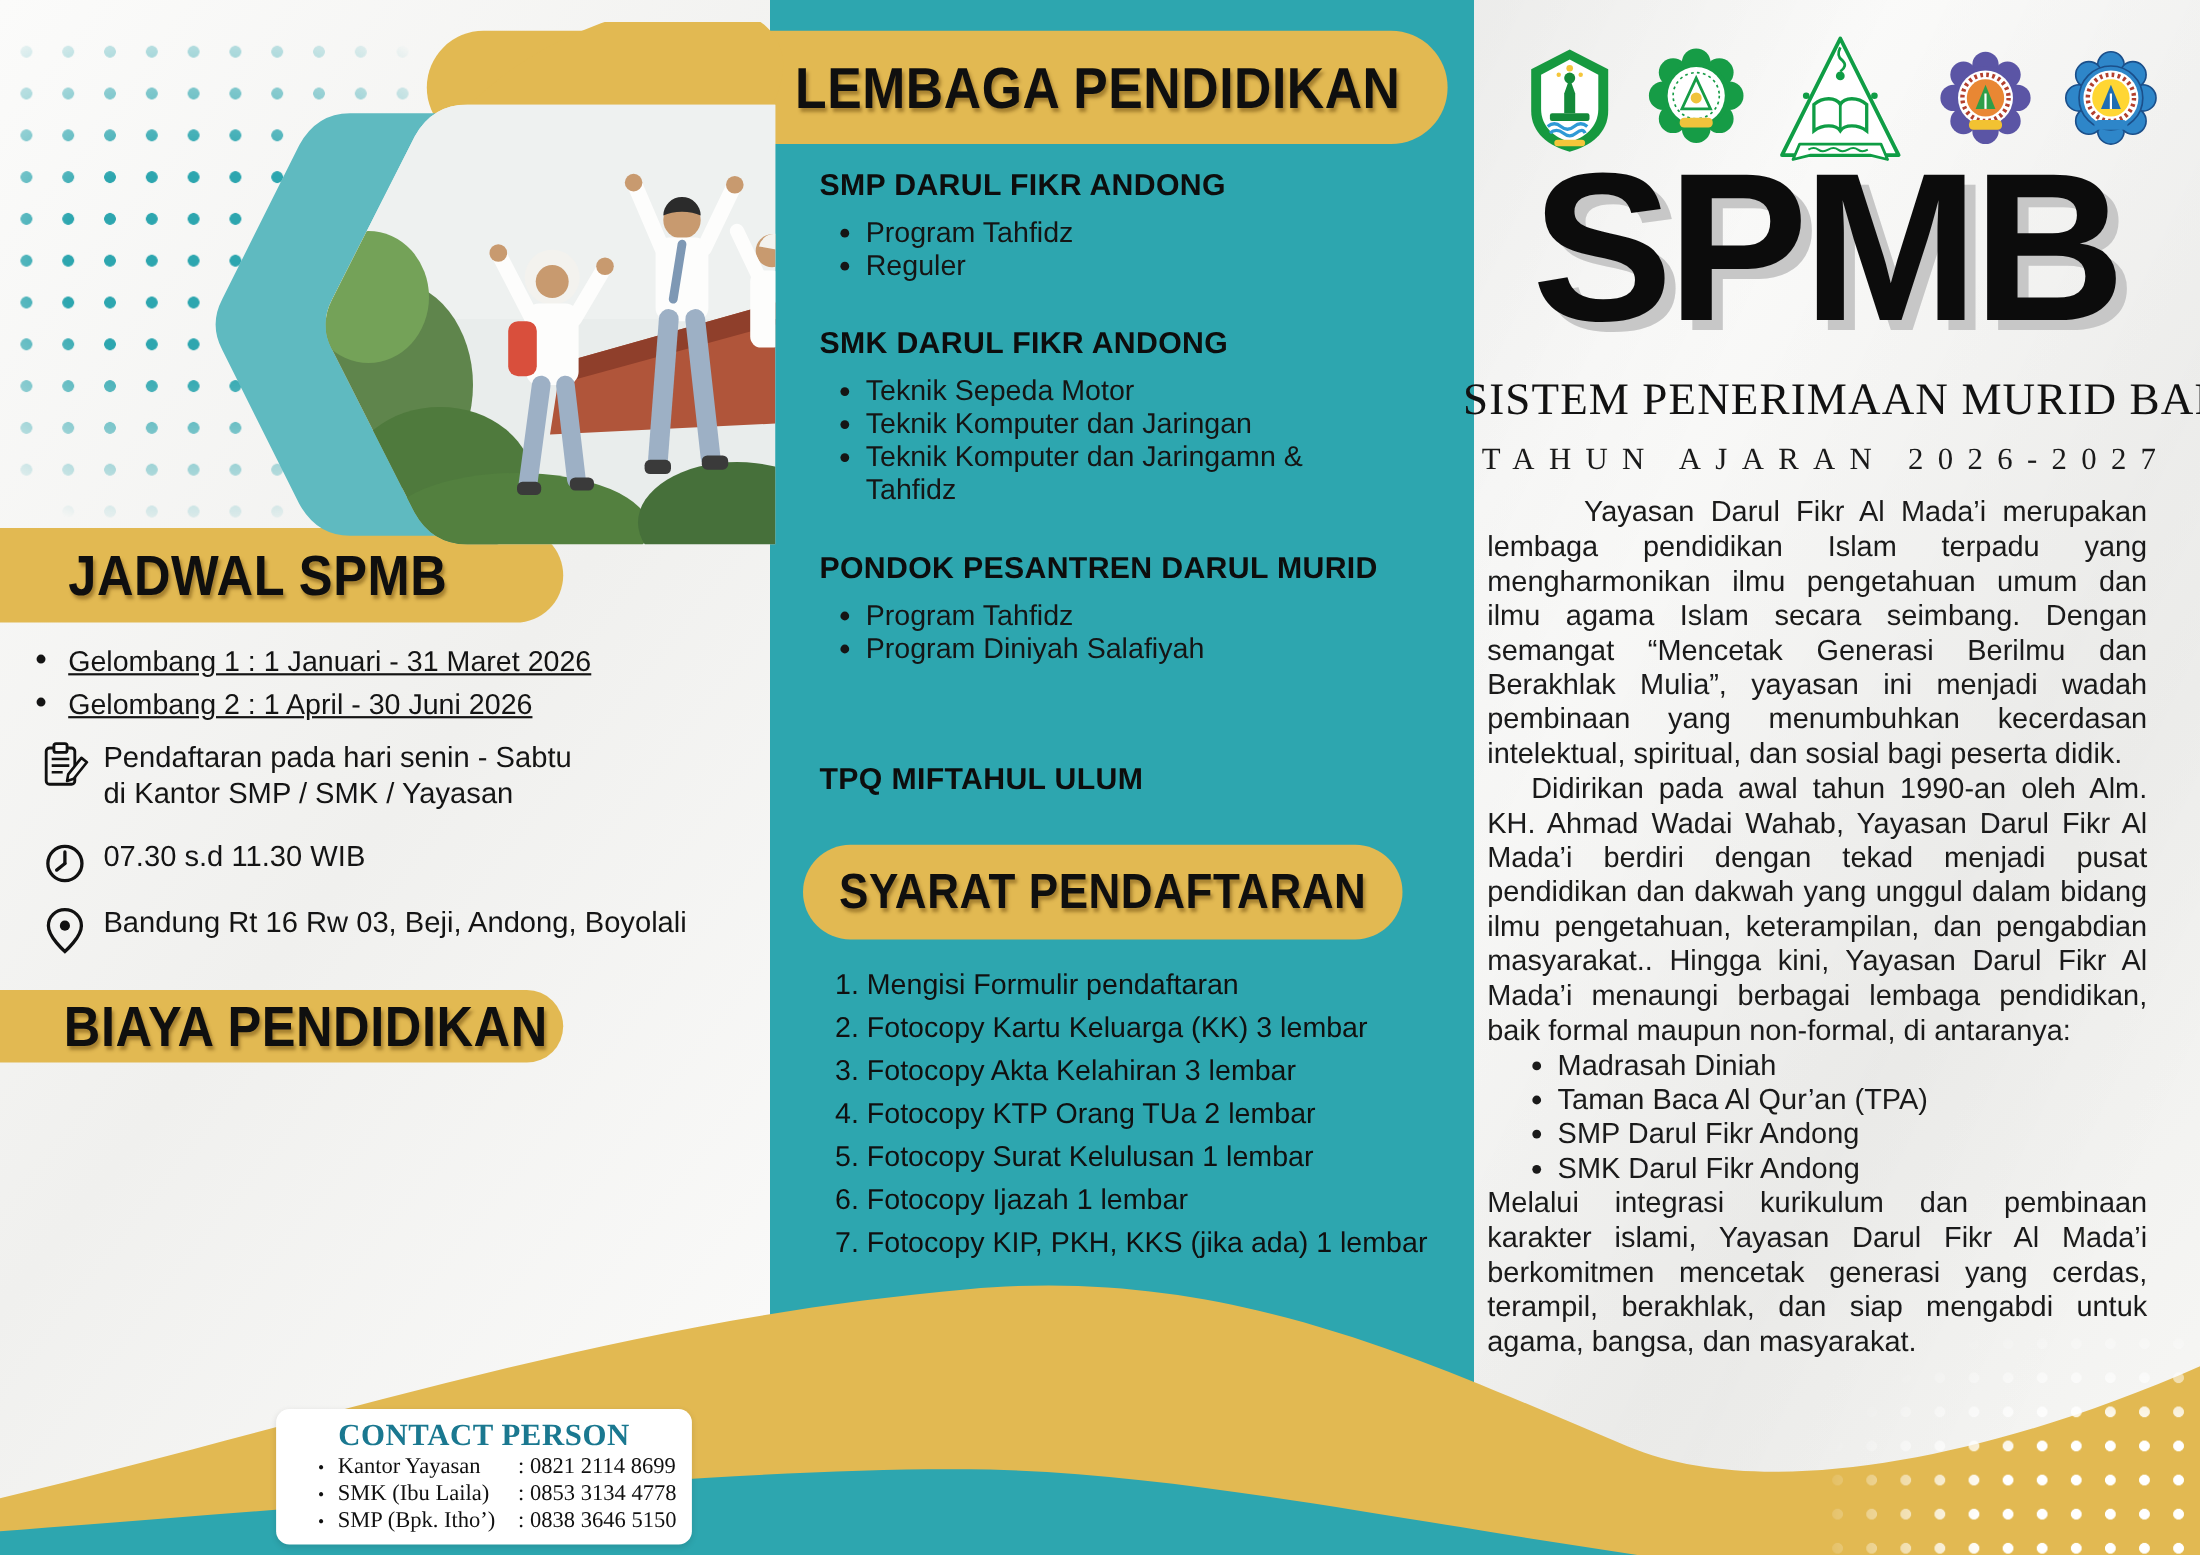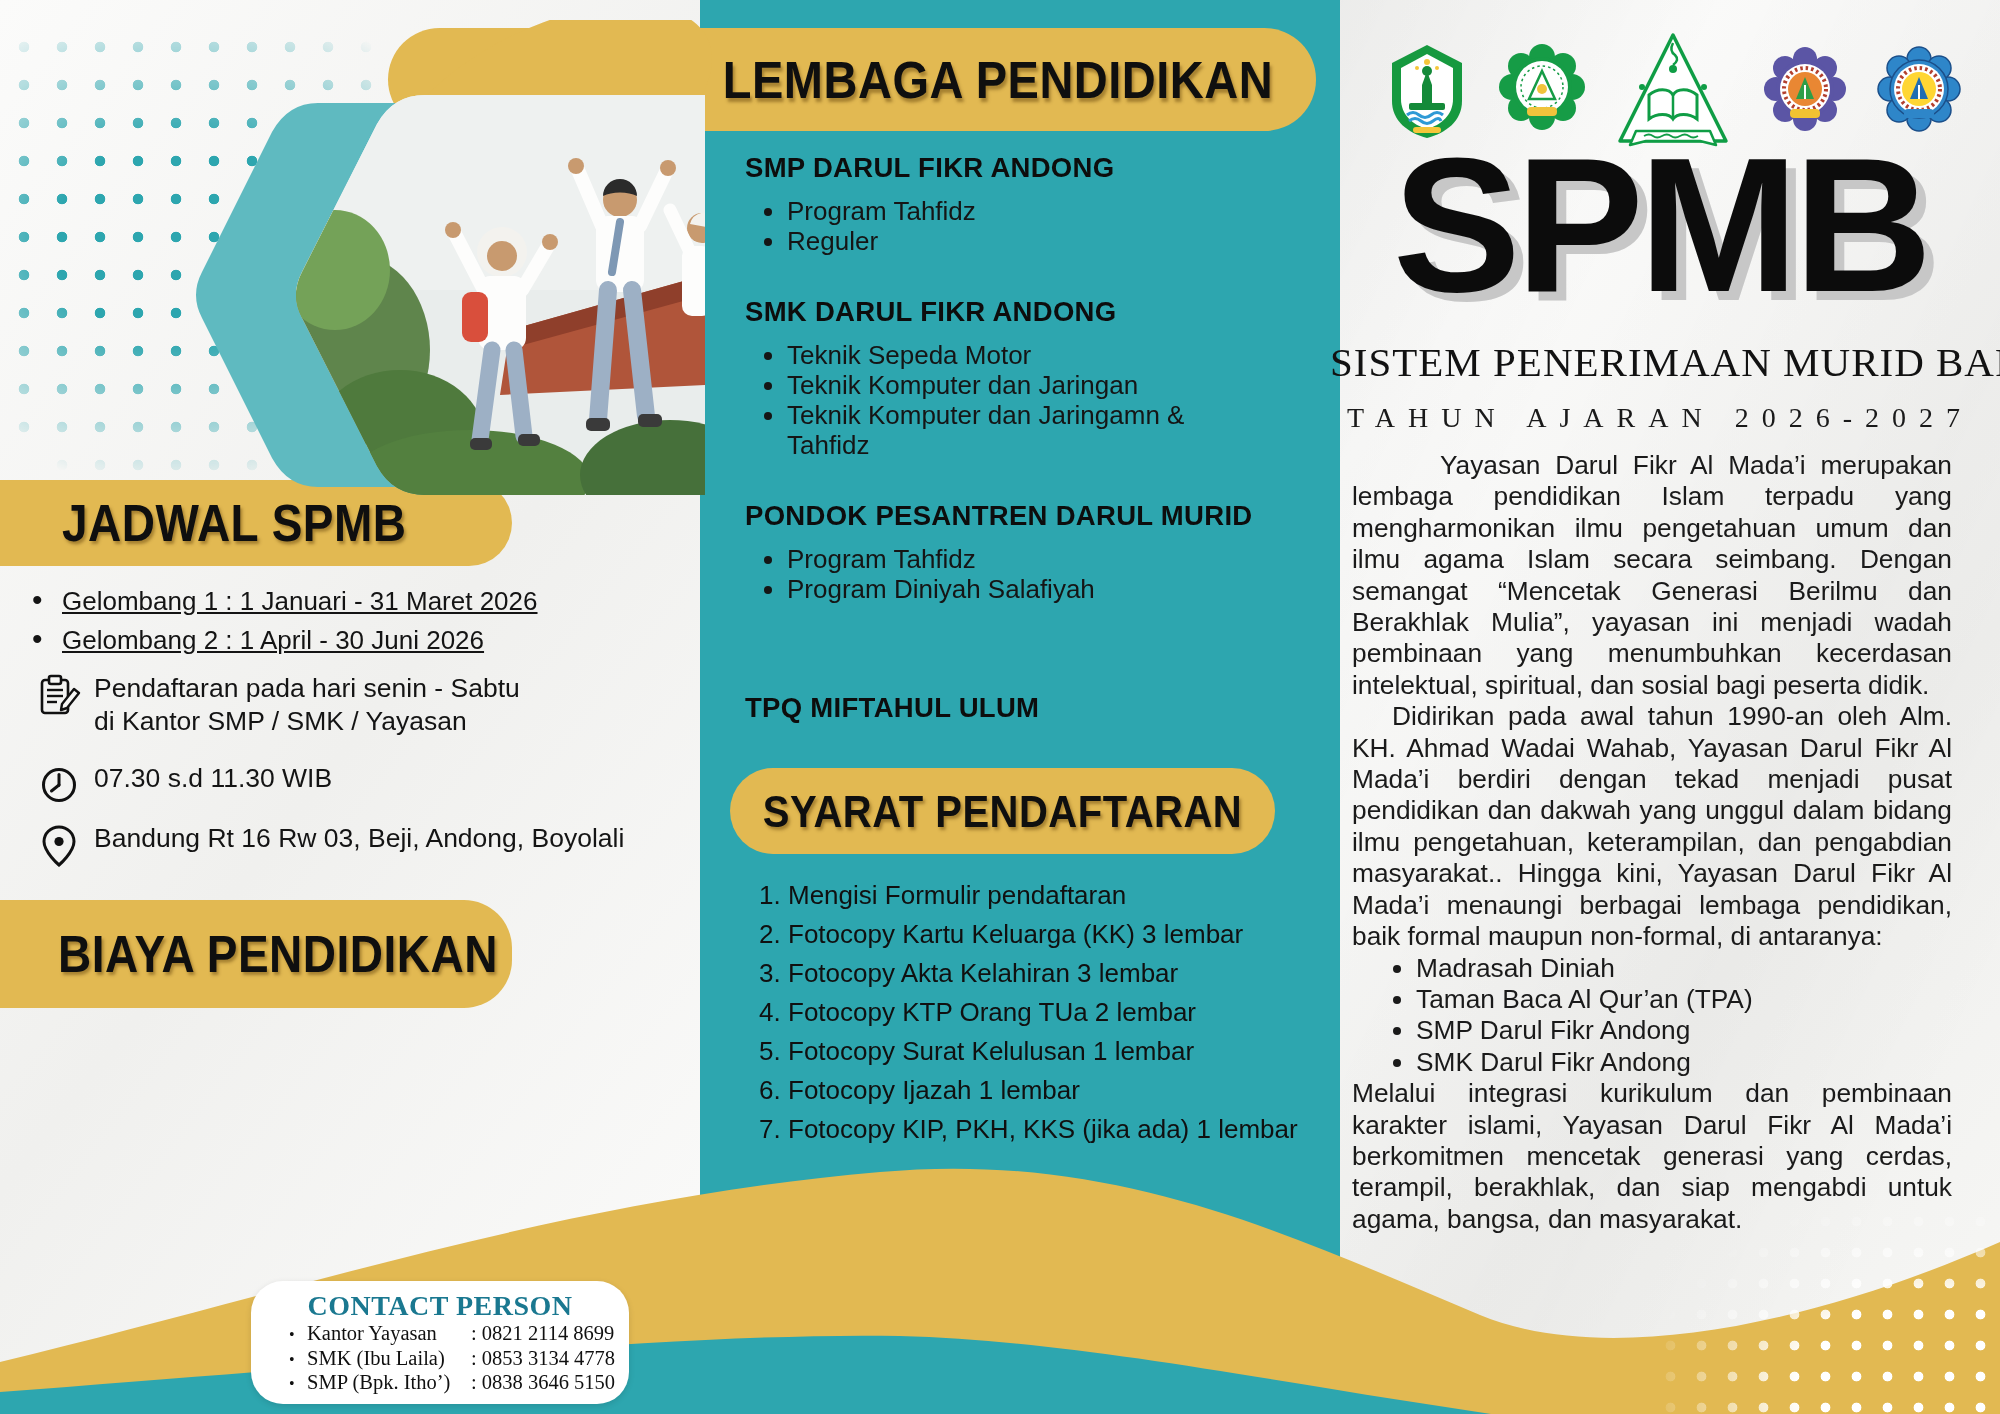--- a/index.html
+++ b/index.html
@@ -26,21 +26,21 @@
   
   .display-head { font-weight:800; color:#0f0f0f; letter-spacing:0.5px;
     text-shadow:2px 3px 3px rgba(80,50,0,0.42); white-space:nowrap; }
   .lembaga-band { position:absolute; left:388px; top:28px; width:928px; height:103px;
     background:#e2b952; border-radius:60px; z-index:2; }
   .lembaga-band .display-head { position:absolute; left:300px; right:8px; top:50%;
     transform:translateY(-50%) scaleY(1.12); text-align:center; font-size:47px; }
   .jadwal-band { position:absolute; left:0; top:480px; width:512px; height:86px;
     background:#e2b952; border-radius:0 48px 48px 0; z-index:2; display:flex; align-items:center; }
   .jadwal-band .display-head { font-size:46px; margin-left:62px; transform:scaleY(1.12); }
-  .biaya-band { position:absolute; left:0; top:900px; width:512px; height:108px;
+  .biaya-band { position:absolute; left:0; top:900px; width:512px; height:66px;
     background:#e2b952; border-radius:0 48px 48px 0; z-index:2; display:flex; align-items:center; }
   .biaya-band .display-head { font-size:46px; margin-left:58px; transform:scaleY(1.12); }
   .syarat-pill { position:absolute; left:730px; top:768px; width:545px; height:86px;
     background:#e2b952; border-radius:48px; z-index:2; display:flex; align-items:center; justify-content:center; }
   .syarat-pill .display-head { font-size:40px; transform:scaleY(1.12); }
   
   .photo-wrap { position:absolute; left:150px; top:20px; width:600px; height:500px; z-index:3; }
   
   .plain-list { list-style:none; margin:0; padding:0; }
   .plain-list li { position:relative; padding-left:34px; font-size:26px; line-height:29px;
@@ -71,21 +71,21 @@
   .spmb-year { position:absolute; left:1330px; top:402px; width:660px; z-index:4; text-align:center;
     font-family:"Liberation Serif","DejaVu Serif",serif; font-size:28px; letter-spacing:13px; color:#1a1a1a; white-space:nowrap; }
   .body-text { position:absolute; left:1352px; top:450px; width:600px; z-index:4;
     font-size:26.3px; line-height:31.4px; text-align:justify; color:#1a1a1a; }
   .body-text p { margin:0; }
   .p1 { text-indent:88px; }
   .p2 { text-indent:40px; }
   .right-list { margin:0; padding-left:64px; list-style:disc; }
   
   .contact-box { position:absolute; left:251px; top:1281px; width:378px; height:123px; z-index:7;
-    background:#ffffff; border-radius:32px; box-shadow:0 2px 6px rgba(0,0,0,0.12); }
+    background:#ffffff; border-radius:12px; box-shadow:0 2px 6px rgba(0,0,0,0.12); }
   .contact-title { margin-top:9px; text-align:center; font-family:"Liberation Serif","DejaVu Serif",serif;
     font-weight:700; font-size:28px; color:#1a7890; letter-spacing:0.5px; }
   .contact-entry { display:flex; align-items:baseline; padding-left:38px;
     font-family:"Liberation Serif","DejaVu Serif",serif; font-size:20.5px; line-height:23.6px; color:#101010; }
   .contact-entry .dot { width:18px; font-size:16px; }
   .contact-entry .lbl { width:164px; }
   .waves { position:absolute; left:0; top:1100px; width:2000px; height:314px; z-index:5; }
 </style>
 </head>
 <body>

